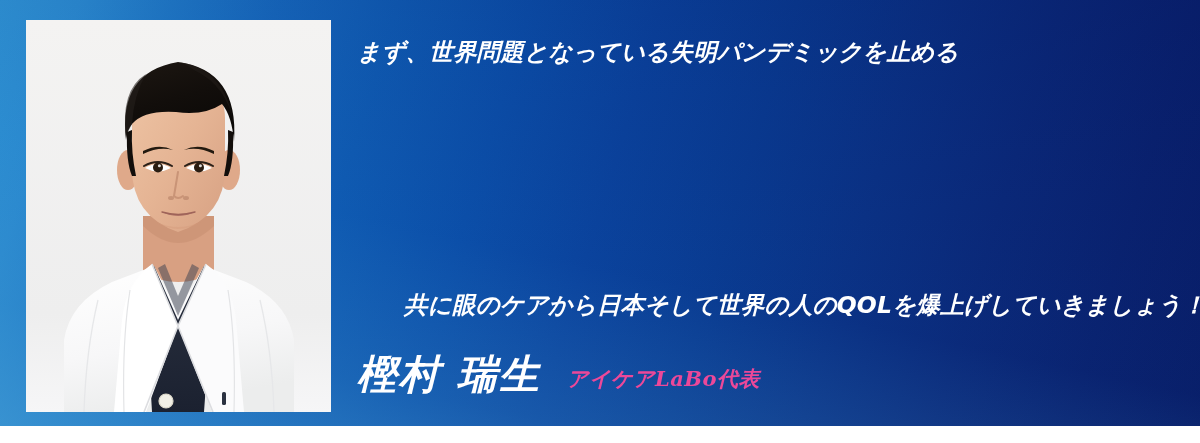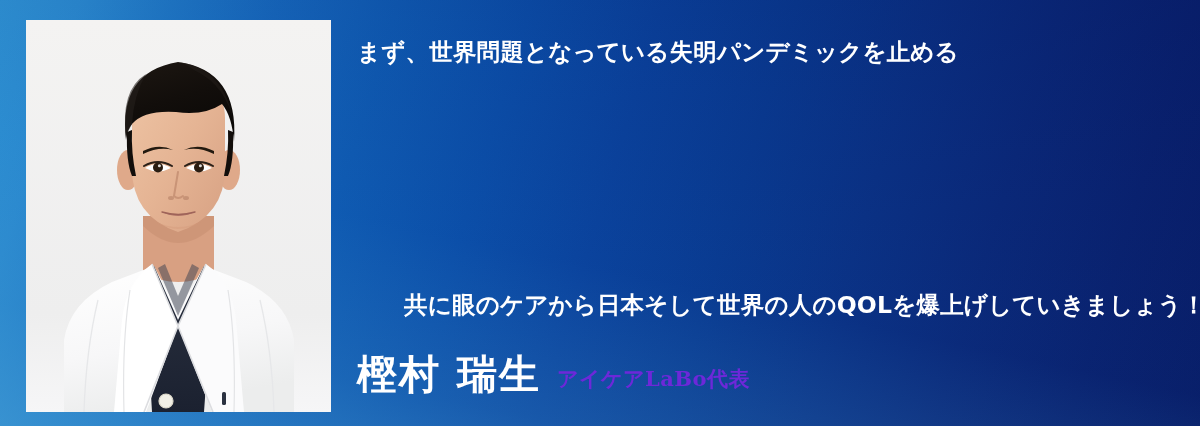--- a/index.html
+++ b/index.html
@@ -10,20 +10,21 @@
   body {
     font-family: "DejaVu Sans", "Liberation Sans", sans-serif;
   }
 
   .banner {
     position: relative;
     width: 1200px;
     height: 443px;
     overflow: hidden;
     background: #ffffff;
+    font-style: italic;
   }
 
   
   .bg-gradient {
     position: absolute;
     left: 0;
     top: 0;
     width: 1200px;
     height: 426px;
     background:
@@ -117,33 +118,33 @@
     margin-left: 47px;
   }
 
   
   .signature {
     position: absolute;
     left: 357px;
     top: 354px;
     display: flex;
     align-items: baseline;
-    gap: 16px;
+    gap: 26px;
   }
   .sig-name {
     color: #ffffff;
     font-family: "DejaVu Serif", "Liberation Serif", serif;
     font-size: 40px;
     font-weight: 700;
     letter-spacing: 2px;
     line-height: 1;
     white-space: nowrap;
   }
   .sig-title {
-    color: #6d28d9;
+    color: #ec4899;
     font-family: "DejaVu Serif", "Liberation Serif", serif;
     font-size: 21px;
     font-weight: 700;
     letter-spacing: 0.5px;
     line-height: 1;
     white-space: nowrap;
     position: relative;
     top: -2px;
   }
 </style>

